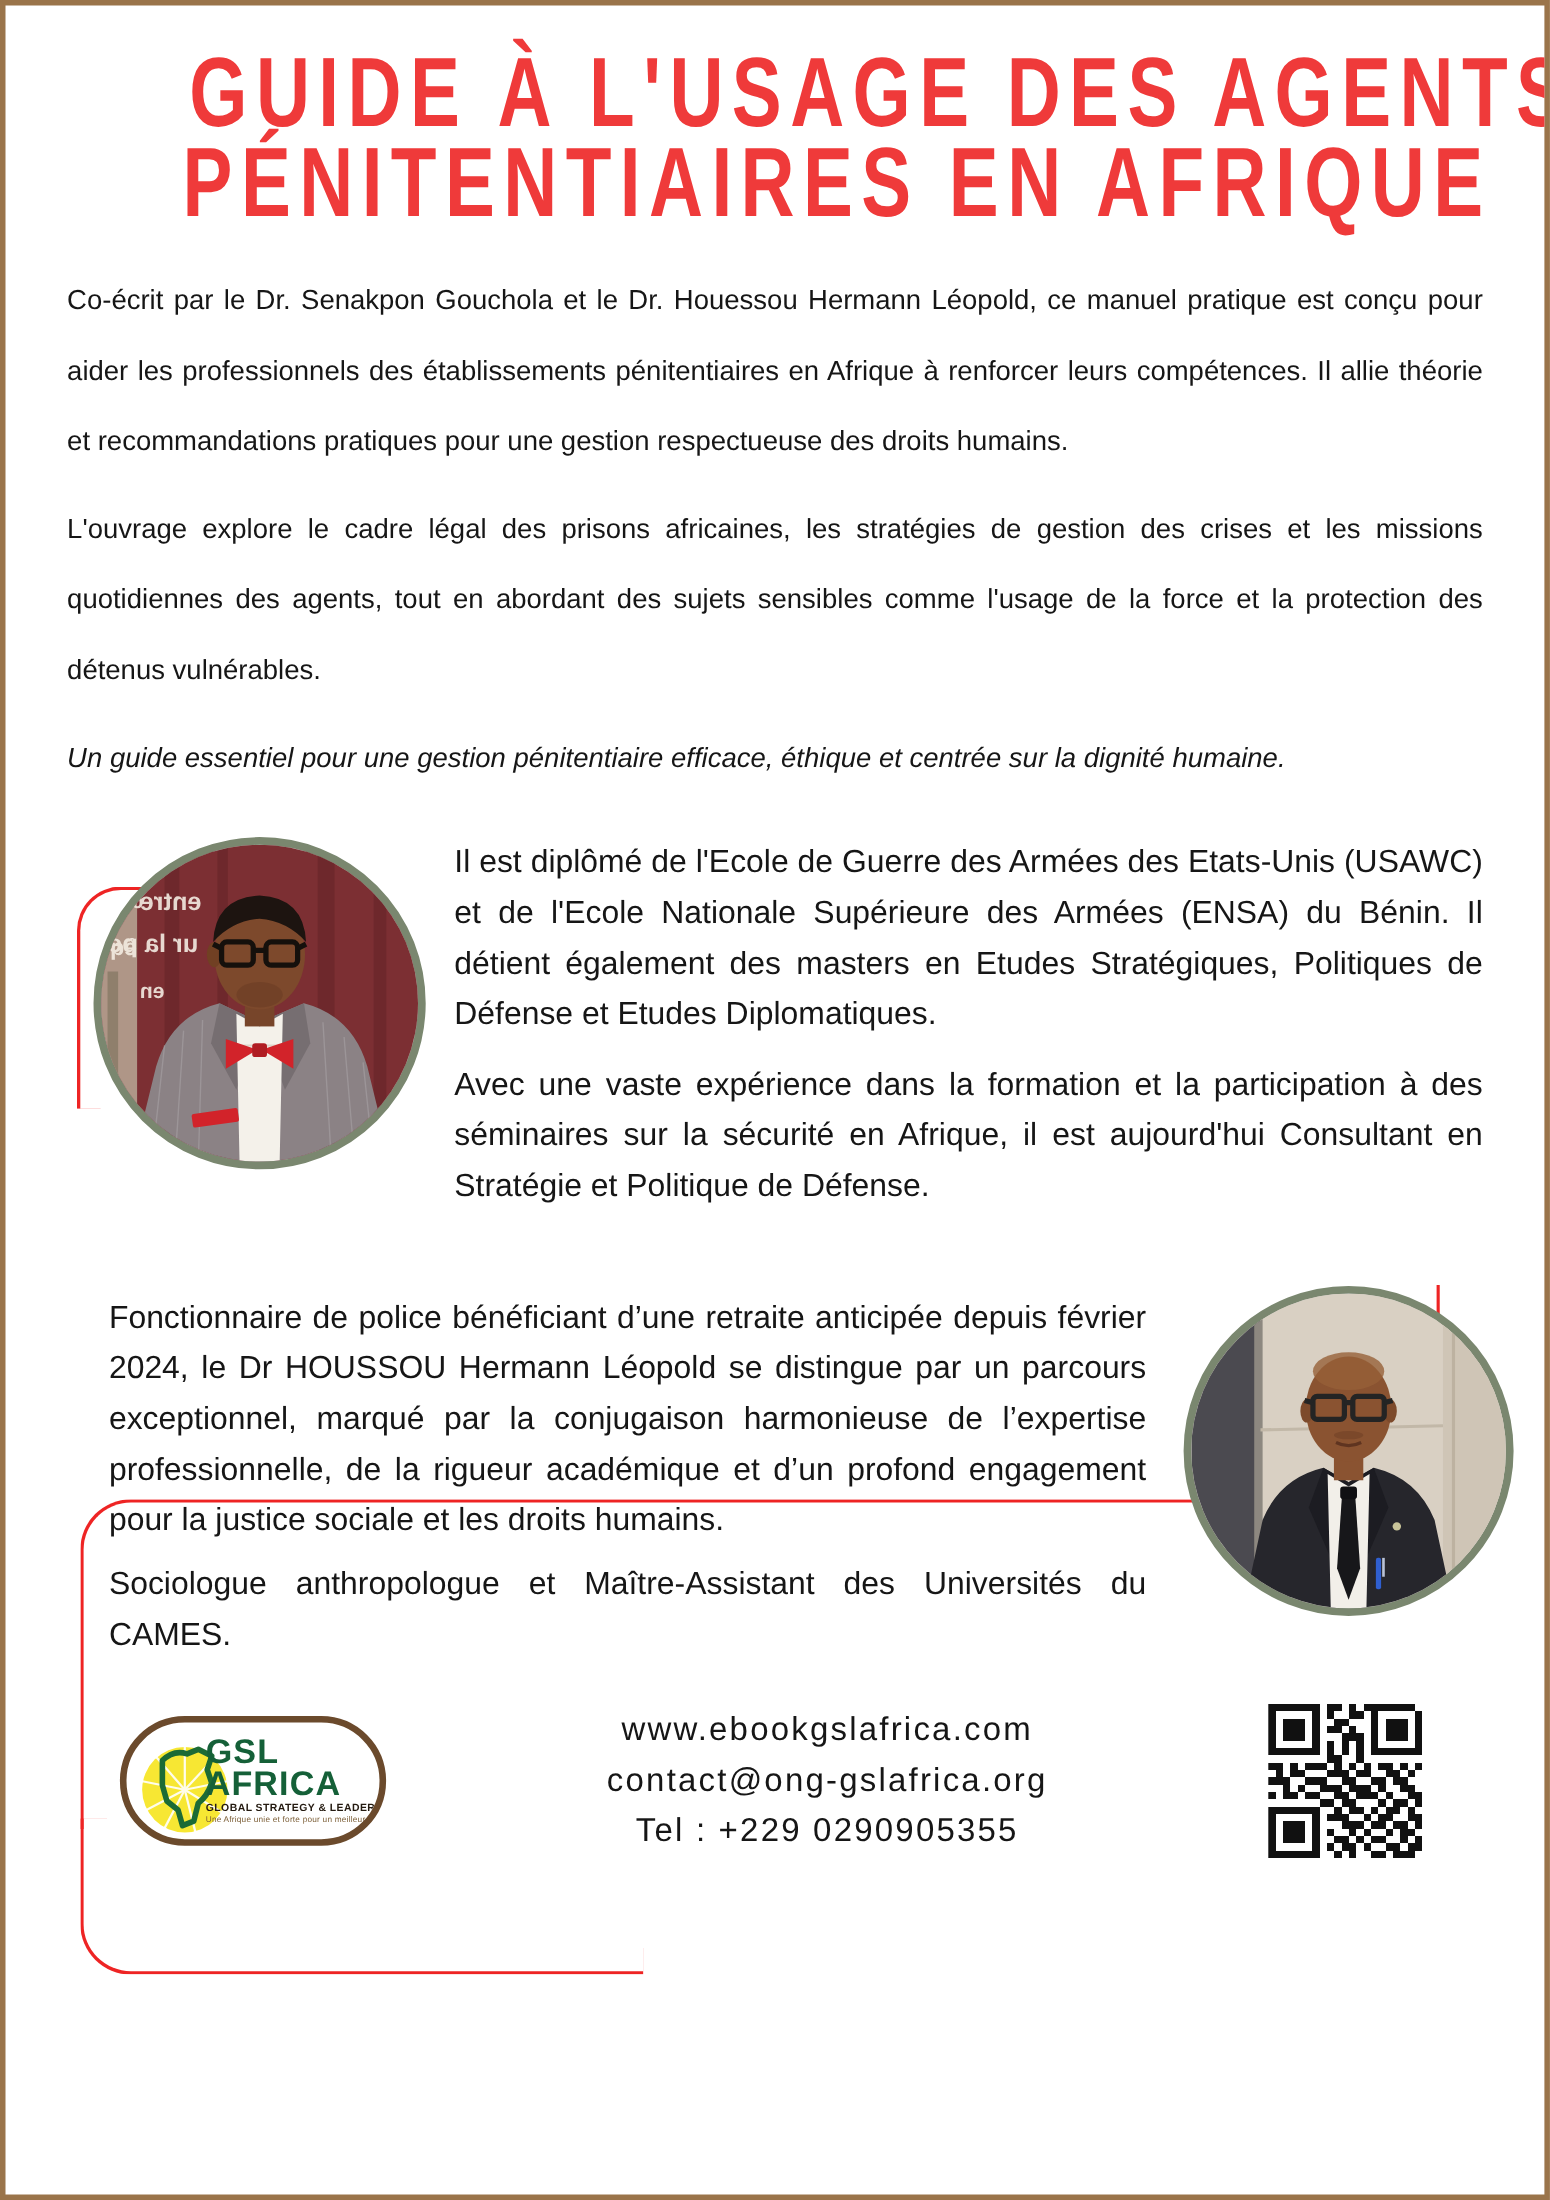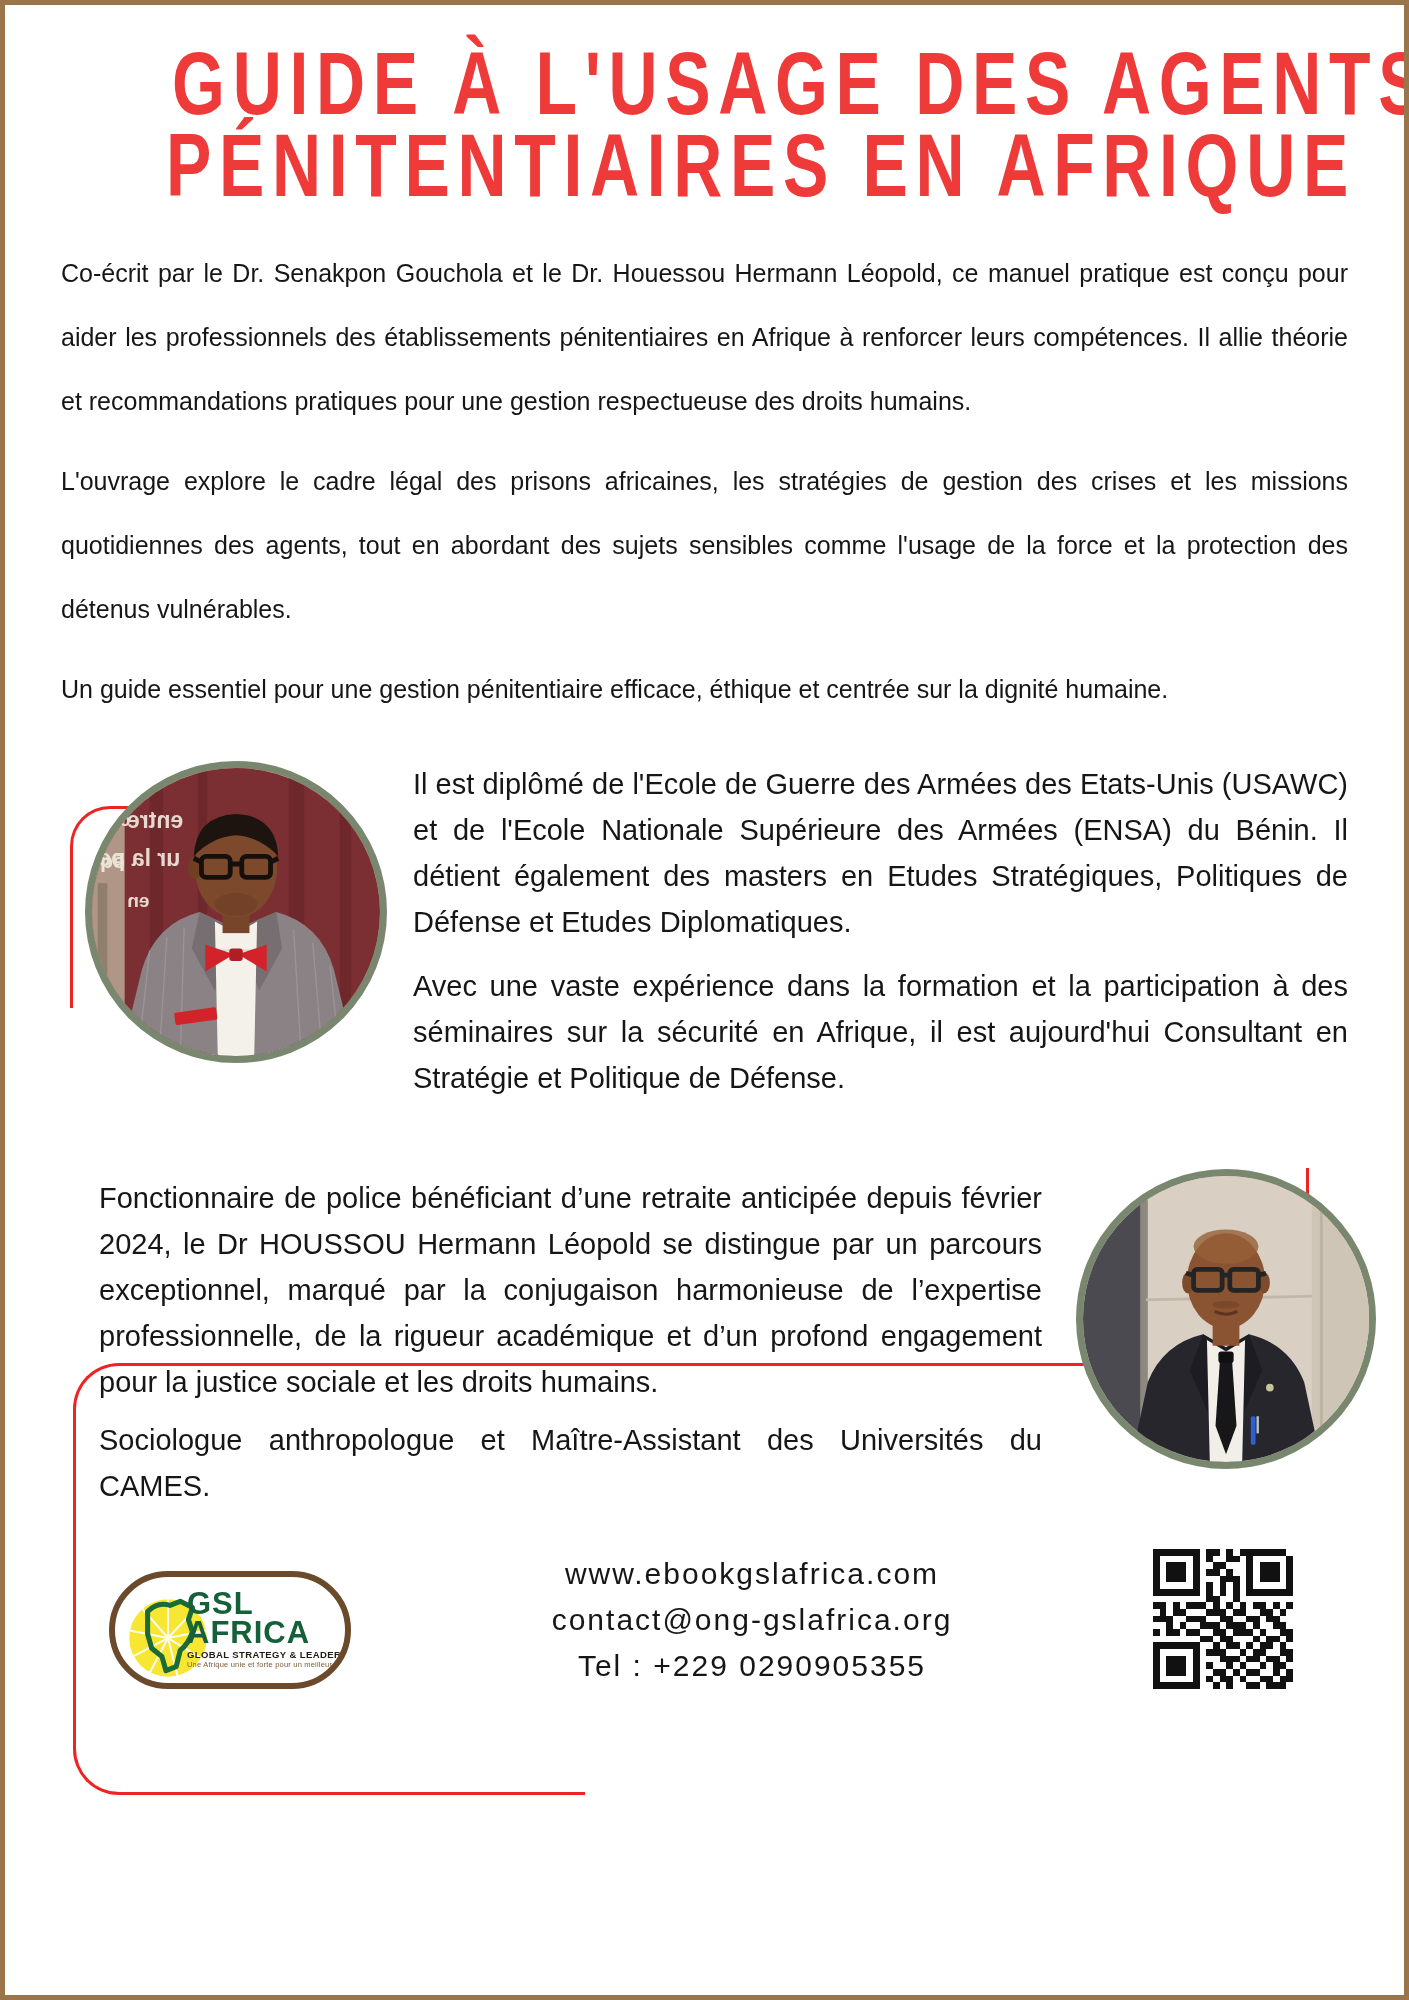--- a/index.html
+++ b/index.html
@@ -26,21 +26,21 @@
   .title-line{
     display:inline-block;font-size:80px;line-height:82px;letter-spacing:9px;
     transform:scale(.85,1.12);transform-origin:center;white-space:nowrap;
   }
 
   
   .intro{margin-top:34px;}
   .intro p{
     font-size:25px;line-height:64px;text-align:justify;margin-bottom:16px;
   }
-  .intro p.lead-italic{margin-top:6px;}
+  .intro p.lead-italic{font-style:italic;margin-top:6px;}
 
   
   .bio{position:relative;}
   .bio p{font-size:29px;line-height:46px;text-align:justify;}
   .bio1{margin-top:40px;}
   .photo-circle{
     border-radius:50%;overflow:hidden;border:7px solid var(--photo-ring);
     background:#ccc;
   }
   .photo1{
@@ -72,21 +72,21 @@
     border-top-left-radius:46px;
   }
   .decor-box-bottomleft{
     left:68px;top:1648px;width:512px;height:142px;
     border-left:3px solid var(--line-red);border-bottom:3px solid var(--line-red);
     border-bottom-left-radius:46px;
   }
 
   
   .footer{
-    margin-top:40px;display:flex;align-items:flex-end;gap:21px;
+    margin-top:40px;display:flex;align-items:center;gap:21px;
   }
   .logo-pill{
     margin-left:48px;flex:0 0 auto;width:242px;height:118px;position:relative;
     border:6px solid var(--logo-brown);border-radius:60px;background:#fff;overflow:hidden;
   }
   .logo-art{position:absolute;left:2px;top:8px;width:102px;height:102px;}
   .logo-text{position:absolute;left:72px;top:12px;width:164px;text-align:left;}
   .logo-acronym,.logo-name{
     color:var(--logo-green);font-weight:bold;font-size:31px;line-height:29px;letter-spacing:1px;
   }

